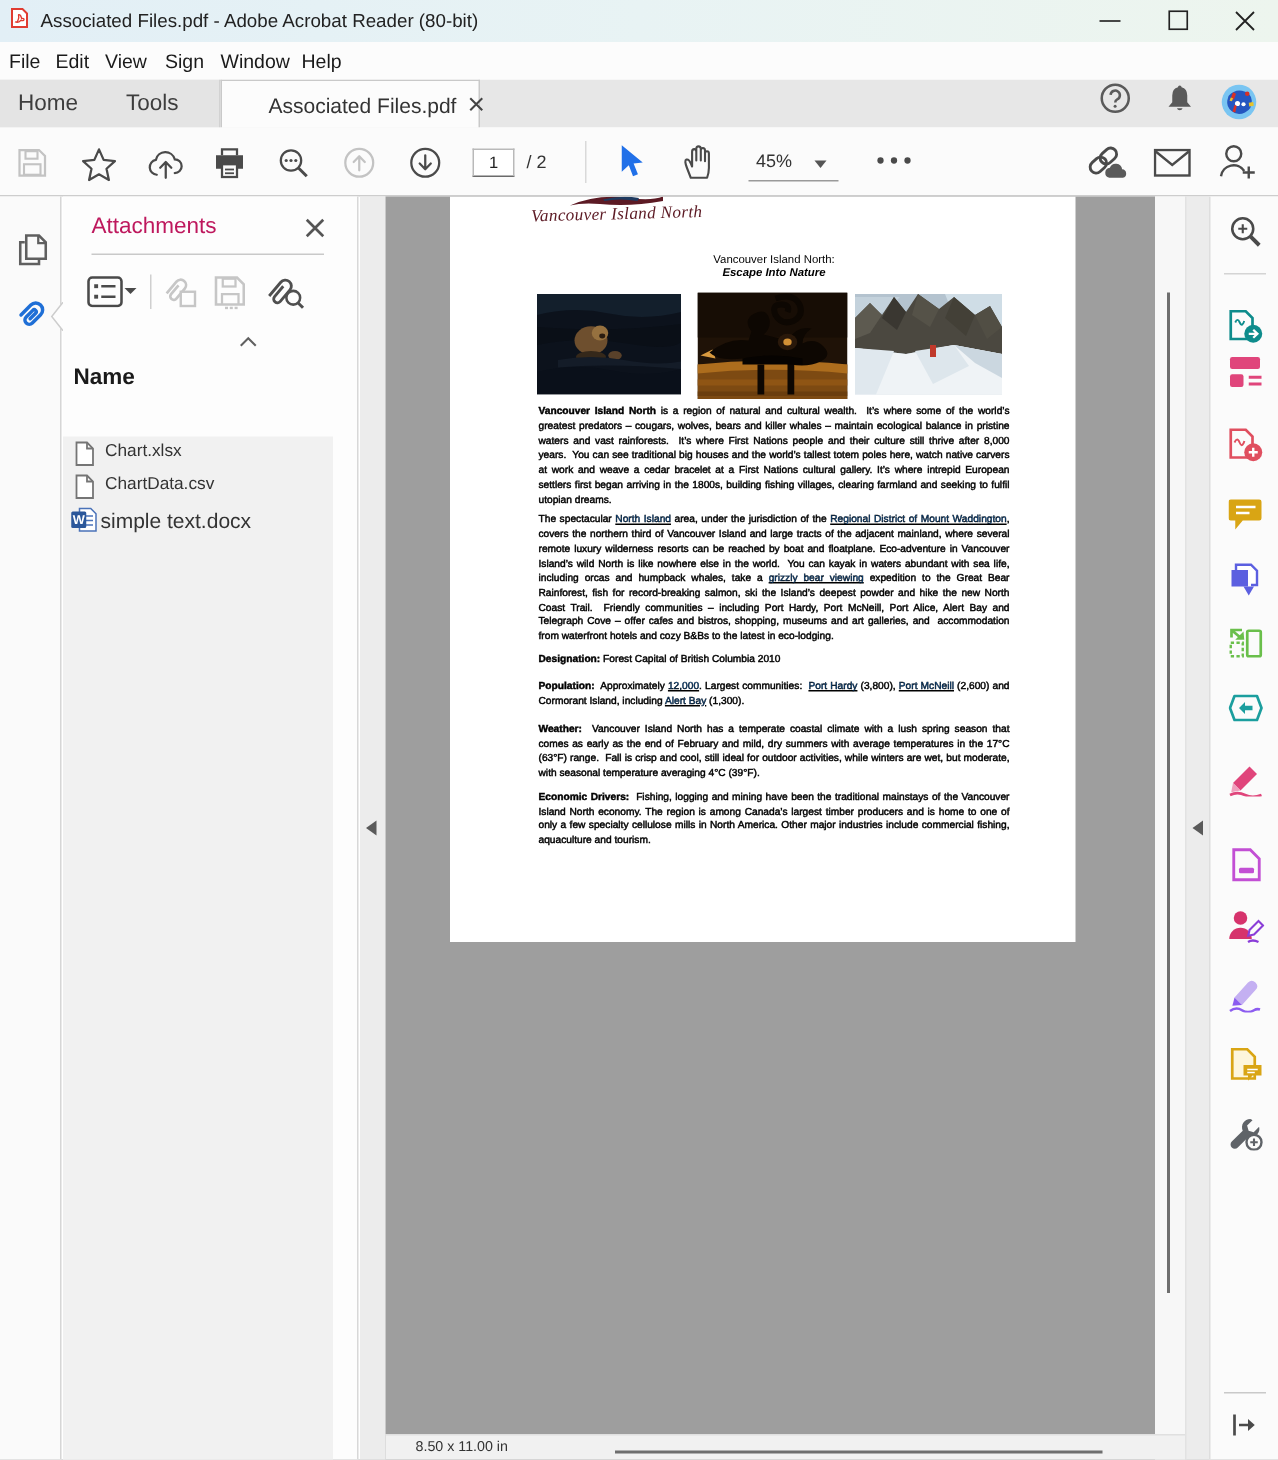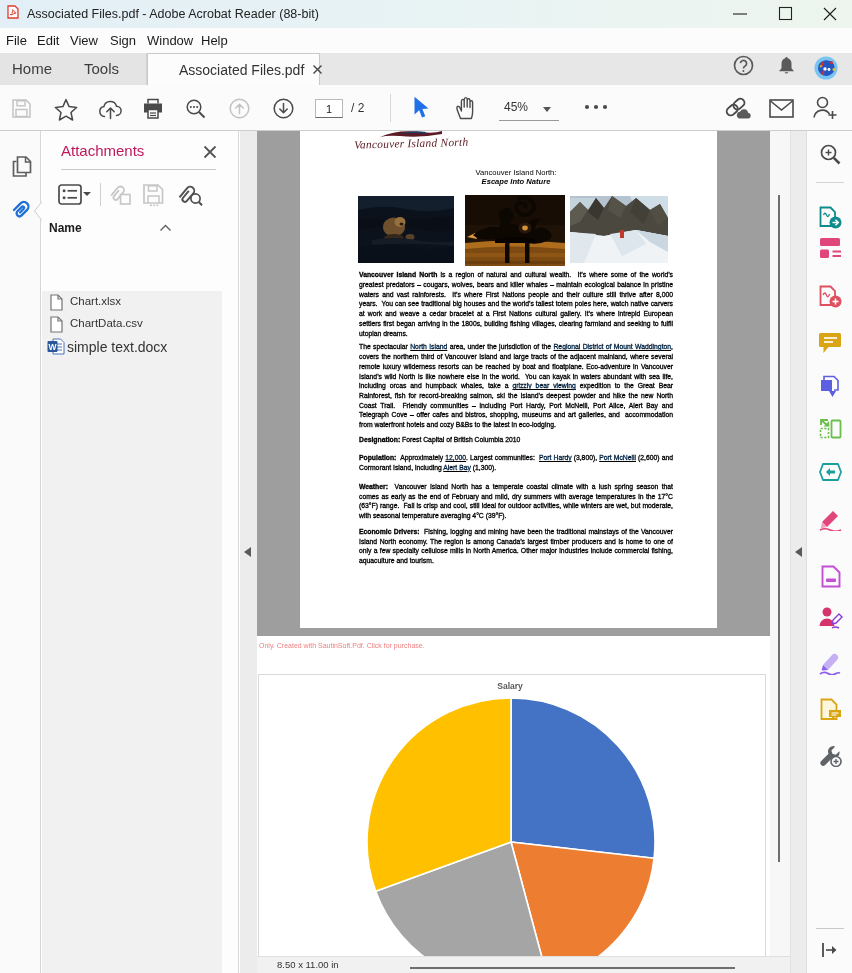--- a/index.html
+++ b/index.html
@@ -52,21 +52,21 @@
 </style>
 </head>
 <body>
 <div id="app">
 
   <div id="titlebar" class="abs">
     <svg class="abs" style="left:7px;top:5px" width="12" height="14" viewBox="0 0 12 14">
       <path d="M1 1 h7 l3 3 v9 h-10 z" fill="#fff" stroke="#e03c31" stroke-width="1.3"></path>
       <path d="M3 9.5 q1.2 0.8 2 -1 q0.8 -1.8 0.4 -3 q-0.3 -1.2 0.8 -0.6 q0.9 0.6 1.2 2.4 q1.8 -0.3 1.6 0.8 q-0.2 1 -2 0.4 q-2 2.2 -4 1 z" fill="none" stroke="#e03c31" stroke-width="0.9"></path>
     </svg>
-    <div id="titletext" class="abs">Associated Files.pdf - Adobe Acrobat Reader (88-bit)</div>
+    <div id="titletext" class="abs">Associated Files.pdf - Adobe Acrobat Reader (80-bit)</div>
     <svg class="abs" style="left:726px;top:0" width="126" height="28" viewBox="0 0 126 28">
       <line x1="7" y1="14" x2="21" y2="14" stroke="#222" stroke-width="1.1"></line>
       <rect x="53.5" y="7.5" width="12" height="12" fill="none" stroke="#222" stroke-width="1.1"></rect>
       <path d="M98 8 L110 20 M110 8 L98 20" stroke="#222" stroke-width="1.2"></path>
     </svg>
   </div>
 
   <div id="tabbar" class="abs">
     <div id="hometools">
       <span class="navtab" style="left:12px">Home</span>
@@ -255,21 +255,21 @@
         <g transform="rotate(40 12 13)">
           <path d="M8.5 19 V7 a4 4 0 0 1 8 0 V17 a2.5 2.5 0 0 1 -5 0 V8" fill="none" stroke="#4f4f4f" stroke-width="1.9"></path>
         </g>
         <circle cx="21.5" cy="16.5" r="4.6" fill="#fdfdfd" stroke="#4f4f4f" stroke-width="1.7"></circle>
         <line x1="24.8" y1="20" x2="28" y2="23.2" stroke="#4f4f4f" stroke-width="2"></line>
       </svg>
 
       <svg class="abs" style="left:117px;top:93px" width="13" height="8" viewBox="0 0 13 8">
         <path d="M1.5 6.5 L6.5 1.5 L11.5 6.5" fill="none" stroke="#606060" stroke-width="1.4"></path>
       </svg>
-      <div class="abs" style="left:7px;top:90px;font-size:12px;font-weight:bold;color:#1a1a1a">Name</div>
+      <div class="abs" style="left:7px;top:112px;font-size:15px;font-weight:bold;color:#1a1a1a">Name</div>
     </div>
     <div id="panellist">
 
       <div class="abs" style="left:8px;top:3px;width:12px;height:16px">
         <svg width="13" height="17" viewBox="0 0 13 17">
             <path d="M1 1 h7 l4 4 v11 h-11 z" fill="#fff" stroke="#757575" stroke-width="1.2"></path>
             <path d="M8 1 v4 h4" fill="none" stroke="#757575" stroke-width="1.2"></path>
           </svg>
       </div>
       <div class="abs" style="left:28px;top:4px;font-size:11.5px;color:#333">Chart.xlsx</div>
@@ -356,33 +356,20 @@
           <rect x="50" y="34" width="4" height="8" fill="#c0392b"></rect>
         </svg>
 
         <div class="doctext" style="top:139.2px"><b>Vancouver Island North</b> is a region of natural and cultural wealth.&nbsp; It’s where some of the world’s greatest predators – cougars, wolves, bears and killer whales – maintain ecological balance in pristine waters and vast rainforests.&nbsp; It’s where First Nations people and their culture still thrive after 8,000 years.&nbsp; You can see traditional big houses and the world’s tallest totem poles here, watch native carvers at work and weave a cedar bracelet at a First Nations cultural gallery. It’s where intrepid European settlers first began arriving in the 1800s, building fishing villages, clearing farmland and seeking to fulfil utopian dreams.</div>
         <div class="doctext" style="top:211.3px">The spectacular <a class="lnk">North Island</a> area, under the jurisdiction of the <a class="lnk">Regional District of Mount Waddington</a>, covers the northern third of Vancouver Island and large tracts of the adjacent mainland, where several remote luxury wilderness resorts can be reached by boat and floatplane. Eco-adventure in Vancouver Island’s wild North is like nowhere else in the world.&nbsp; You can kayak in waters abundant with sea life, including orcas and humpback whales, take a <a class="lnk">grizzly bear viewing</a> expedition to the Great Bear Rainforest, fish for record-breaking salmon, ski the Island’s deepest powder and hike the new North Coast Trail.&nbsp; Friendly communities – including Port Hardy, Port McNeill, Port Alice, Alert Bay and Telegraph Cove – offer cafes and bistros, shopping, museums and art galleries, and&nbsp; accommodation from waterfront hotels and cozy B&amp;Bs to the latest in eco-lodging.</div>
         <div class="doctext" style="top:303.5px;text-align:left"><b>Designation:</b> Forest Capital of British Columbia 2010</div>
         <div class="doctext" style="top:322px"><b>Population:</b>&nbsp; Approximately <a class="lnk">12,000</a>. Largest communities:&nbsp; <a class="lnk">Port Hardy</a> (3,800), <a class="lnk">Port McNeill</a> (2,600) and Cormorant Island, including <a class="lnk">Alert Bay</a> (1,300).</div>
         <div class="doctext" style="top:351px"><b>Weather:</b>&nbsp; Vancouver Island North has a temperate coastal climate with a lush spring season that comes as early as the end of February and mild, dry summers with average temperatures in the 17°C (63°F) range.&nbsp; Fall is crisp and cool, still ideal for outdoor activities, while winters are wet, but moderate, with seasonal temperature averaging 4°C (39°F).</div>
         <div class="doctext" style="top:396px"><b>Economic Drivers:</b>&nbsp; Fishing, logging and mining have been the traditional mainstays of the Vancouver Island North economy. The region is among Canada’s largest timber producers and is home to one of only a few specialty cellulose mills in North America. Other major industries include commercial fishing, aquaculture and tourism.</div>
       </div>
-      <div id="page2">
-        <div class="abs" style="left:2px;top:6px;font-size:7px;color:#f08080">Only. Created with SautinSoft.Pdf. Click for purchase.</div>
-        <div class="abs" style="left:1px;top:38px;width:508px;height:300px;border:1px solid #d9d9d9;border-bottom:none"></div>
-        <div class="abs" style="left:96px;top:45px;width:314px;text-align:center;font-size:8.5px;color:#595959;font-weight:bold">Salary</div>
-        <svg class="abs" style="left:110px;top:62px" width="288" height="276" viewBox="0 0 288 276">
-          <g stroke="#fff" stroke-width="1.6" stroke-linejoin="round">
-            <path d="M144 144 L144 0 A144 144 0 0 1 287.07 160.30 Z" fill="#4472c4"></path>
-            <path d="M144 144 L287.07 160.30 A144 144 0 0 1 181.27 283.09 Z" fill="#ed7d31"></path>
-            <path d="M144 144 L181.27 283.09 A144 144 0 0 1 8.68 193.25 Z" fill="#a5a5a5"></path>
-            <path d="M144 144 L8.68 193.25 A144 144 0 0 1 144 0 Z" fill="#ffc000"></path>
-          </g>
-        </svg>
-      </div>
     </div>
     <div id="scrollzone">
         <div id="vthumb"></div>
       </div>
     <div id="collapse2">
         <div class="arrowL abs" style="left:4px;top:416px"></div>
       </div>
     <div id="rightrail">
 
       <svg class="abs" style="left:12px;top:12px" width="23" height="23" viewBox="0 0 23 23">

